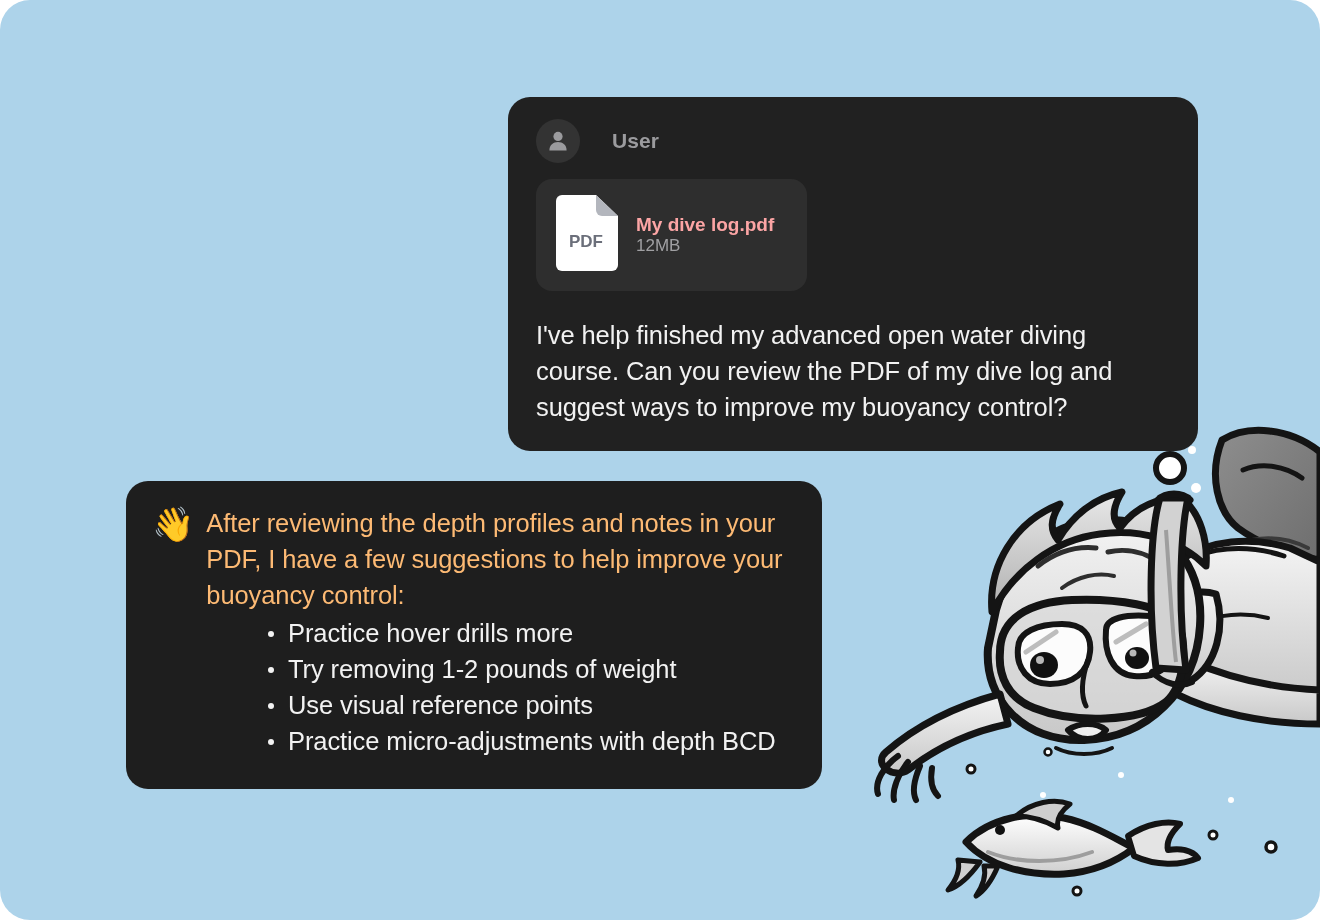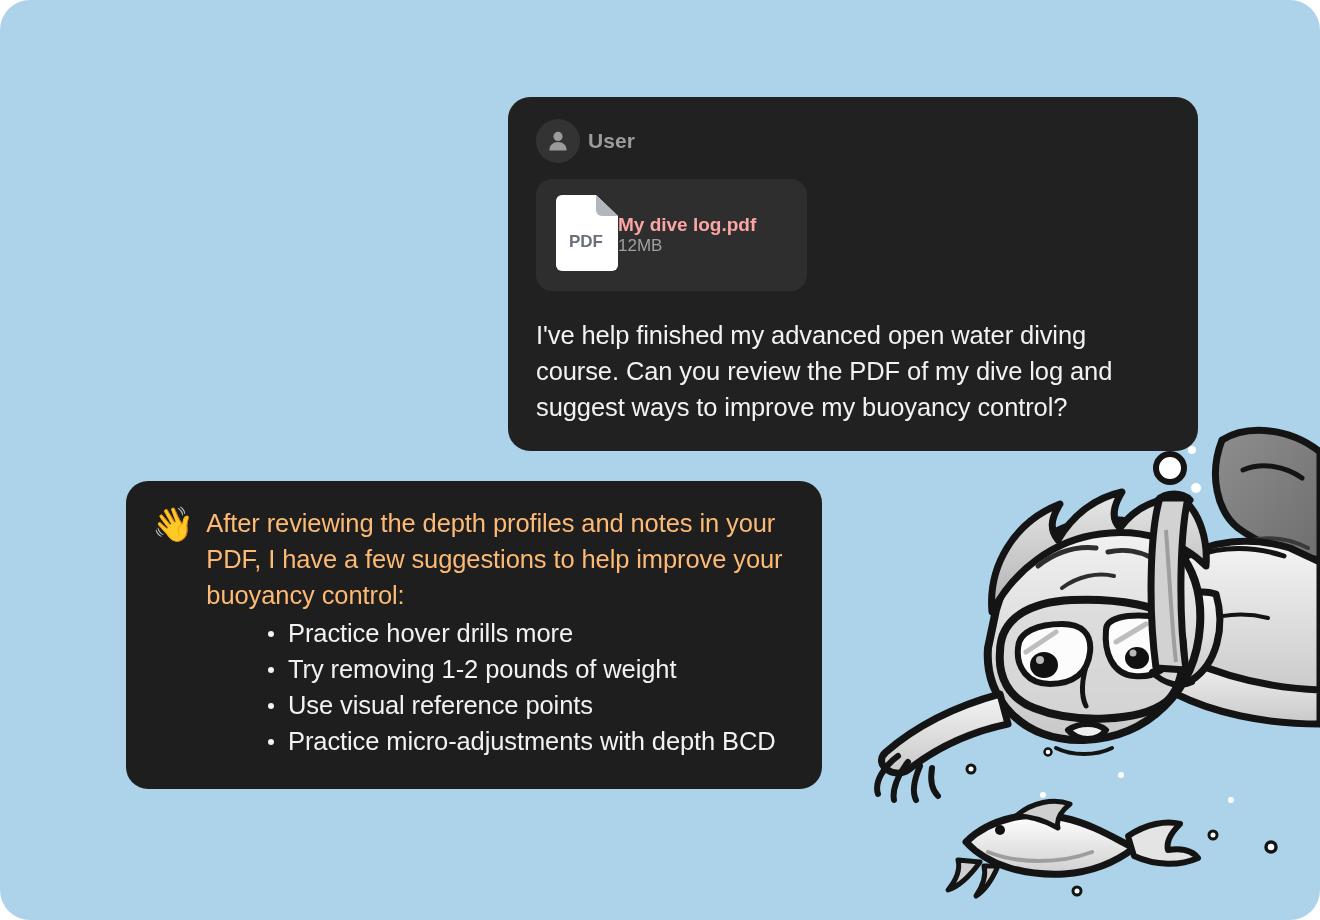--- a/index.html
+++ b/index.html
@@ -34,21 +34,21 @@
     width: 690px;
     box-sizing: border-box;
     background: #212121;
     border-radius: 22px;
     padding: 22px 28px 26px 28px;
     z-index: 4;
   }
   .user-head {
     display: flex;
     align-items: center;
-    gap: 8px;
+    gap: 32px;
     margin-bottom: 16px;
   }
   .avatar {
     width: 44px;
     height: 44px;
     border-radius: 50%;
     background: #333333;
     display: flex;
     align-items: center;
     justify-content: center;
@@ -58,20 +58,21 @@
   .user-name {
     color: #9b9b9e;
     font-size: 21px;
     font-weight: bold;
     letter-spacing: 0.1px;
   }
 
   .attachment {
     display: flex;
     align-items: center;
+    gap: 18px;
     background: #2e2e2e;
     border-radius: 16px;
     padding: 16px 20px;
     width: 271px;
     box-sizing: border-box;
     margin-bottom: 26px;
   }
   .pdf-icon { flex: none; }
   .attach-meta { overflow: hidden; }
   .attach-name {

